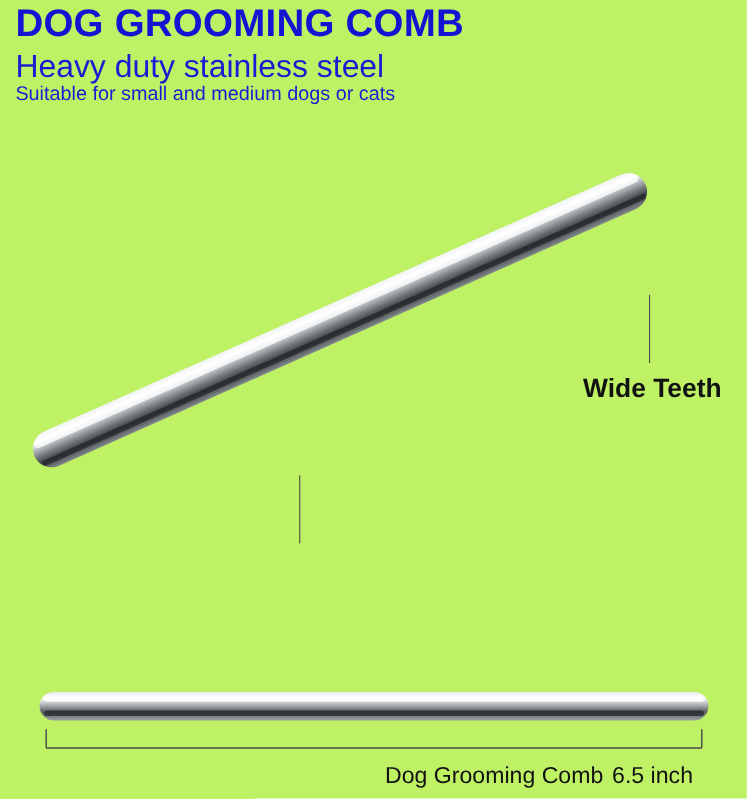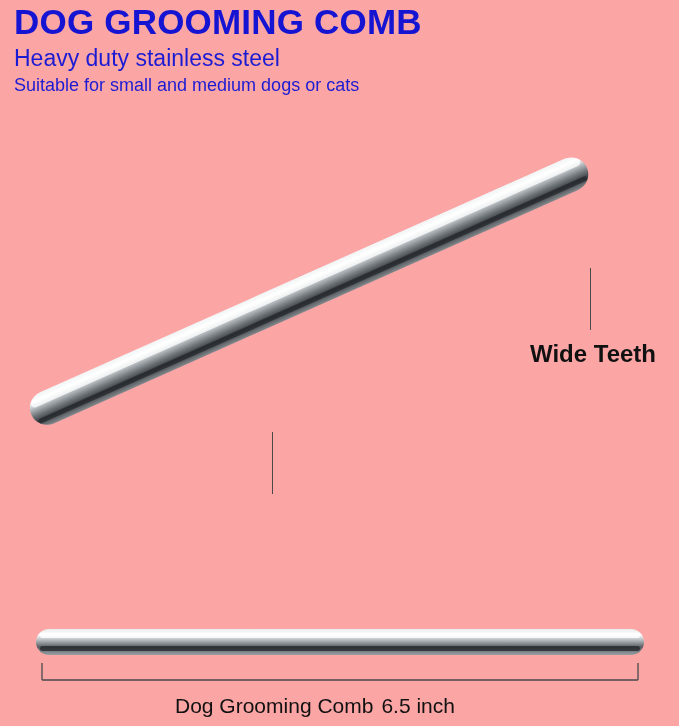--- a/index.html
+++ b/index.html
@@ -7,41 +7,41 @@
     padding: 0;
     background: #ffffff;
   }
   body {
     font-family: "Liberation Sans", sans-serif;
   }
   #page {
     position: relative;
     width: 679px;
     height: 726px;
-    background: #fca5a5;
+    background: #bef264;
     overflow: hidden;
     text-decoration: underline;
   }
 
   
   .headline {
     position: absolute;
     left: 14px;
     top: 2px;
     font-size: 35px;
     font-weight: bold;
     color: #1414d2;
     letter-spacing: 0.2px;
     white-space: nowrap;
   }
   .subline1 {
     position: absolute;
     left: 14px;
     top: 45px;
-    font-size: 23px;
+    font-size: 29px;
     color: #1b1bd4;
     white-space: nowrap;
   }
   .subline2 {
     position: absolute;
     left: 14px;
     top: 75px;
     font-size: 18px;
     color: #1b1bd4;
     white-space: nowrap;
@@ -83,21 +83,21 @@
     width: 620px;
     height: 160px;
   }
 
   
   .caption {
     position: absolute;
     left: 0;
     top: 694px;
     width: 630px;
-    text-align: center;
+    text-align: right;
     font-size: 21px;
     color: #111111;
     white-space: nowrap;
   }
   .caption .inch {
     margin-left: 8px;
   }
 </style>
 </head>
 <body>

